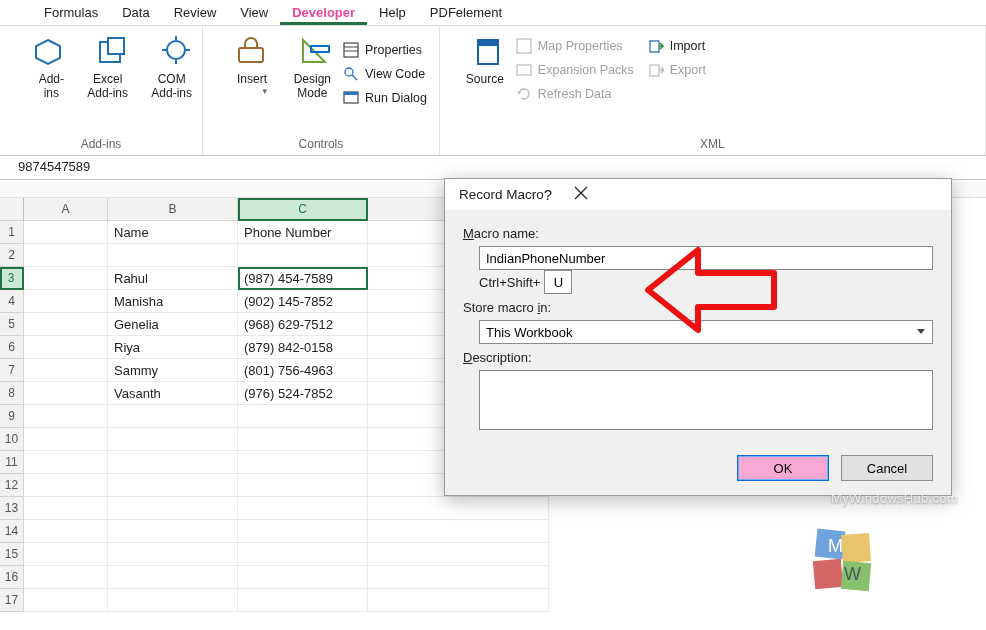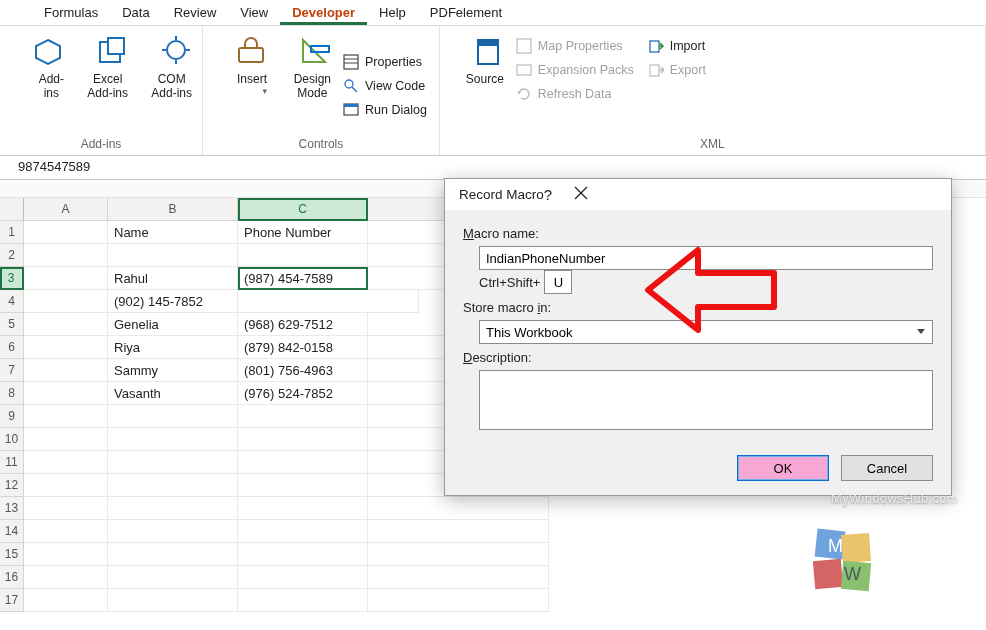--- a/index.html
+++ b/index.html
@@ -1,19 +1,19 @@
 <!DOCTYPE html>
 <html><head>
 <meta charset="utf-8">
 <style>
   * { box-sizing: border-box; font-family: "Segoe UI", Tahoma, sans-serif; }
   body { margin: 0; width: 986px; height: 630px; background: #fff; overflow: hidden; font-size: 13px; color: #222; position: relative; }
   .menubar { display: flex; gap: 0; padding: 2px 0 0 32px; border-bottom: 1px solid #d9d9d9; height: 26px; background: #fff; }
   .menubar .tab { padding: 3px 12px 0 12px; font-size: 13px; cursor: default; }
-  .menubar .tab.active { color: #c2410c; font-weight: 600; border-bottom: 3px solid #217346; }
+  .menubar .tab.active { color: #ec4899; font-weight: 600; border-bottom: 3px solid #217346; }
   .ribbon { display: flex; background: #fff; height: 130px; border-bottom: 1px solid #c7c7c7; }
   .group { border-right: 1px solid #e3e3e3; padding: 6px 8px 4px 8px; display: flex; flex-direction: column; justify-content: space-between; }
   .group-label { text-align: center; color: #666; font-size: 12px; padding-top: 2px; }
   .group-body { display: flex; gap: 6px; align-items: flex-start; }
   .big-btn { display: flex; flex-direction: column; align-items: flex-end; width: 58px; padding: 4px 2px; cursor: default; }
   .big-btn .ic { width: 32px; height: 32px; display: flex; align-items: center; justify-content: center; margin-bottom: 4px; }
   .big-btn span.lbl { font-size: 12px; text-align: center; line-height: 14px; }
   .stack { display: flex; flex-direction: column; gap: 4px; }
   .small-btn { display: flex; align-items: center; gap: 6px; padding: 2px 4px; font-size: 12.5px; cursor: default; }
   .small-btn .ic { width: 16px; height: 16px; display: flex; align-items: center; justify-content: center; }
@@ -125,21 +125,21 @@
       <div class="big-btn">
         <div class="ic">
             <svg viewBox="0 0 32 32">
               <polygon points="4,26 26,26 4,4" fill="none" stroke="#6ea23a" stroke-width="2"></polygon>
               <rect x="12" y="10" width="18" height="6" fill="none" stroke="#0a6dd1" stroke-width="2"></rect>
             </svg>
           </div>
         <span class="lbl" style="white-space:pre">Design
 Mode</span>
       </div>
-      <div class="stack" style="margin-top:20px">
+      <div class="stack" style="margin-top:8px">
         <div class="small-btn">
           <span class="ic">
               <svg viewBox="0 0 16 16">
                 <rect x="1" y="1" width="14" height="14" fill="none" stroke="#444" stroke-width="1.2"></rect>
                 <line x1="1" y1="5" x2="15" y2="5" stroke="#444"></line>
                 <line x1="1" y1="9" x2="15" y2="9" stroke="#444"></line>
               </svg>
             </span>
           <span>Properties</span>
         </div>
@@ -277,20 +277,21 @@
           <div class="cell D"></div>
         </div>
         <div class="row">
           <div class="cell A"></div>
           <div class="cell B">Rahul</div>
           <div class="cell C sel">(987) 454-7589</div>
           <div class="cell D"></div>
         </div>
         <div class="row">
           <div class="cell A"></div>
+          <div class="cell B">Manisha</div>
           <div class="cell C">(902) 145-7852</div>
           <div class="cell D"></div>
         </div>
         <div class="row">
           <div class="cell A"></div>
           <div class="cell B">Genelia</div>
           <div class="cell C">(968) 629-7512</div>
           <div class="cell D"></div>
         </div>
         <div class="row">

